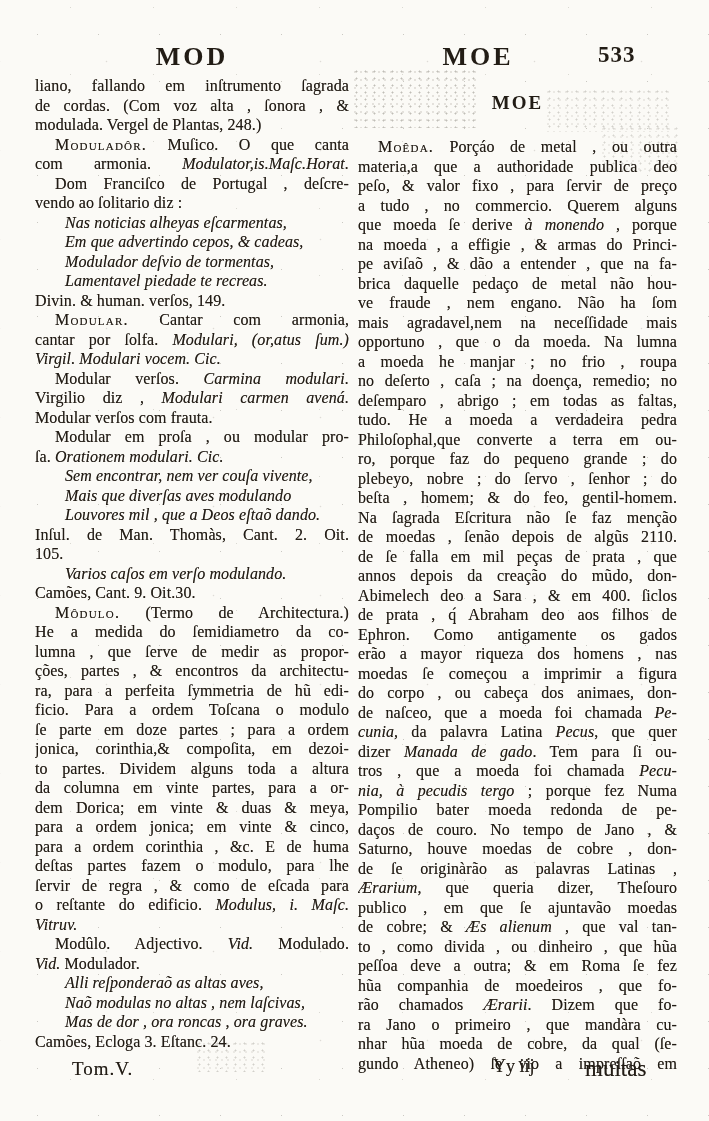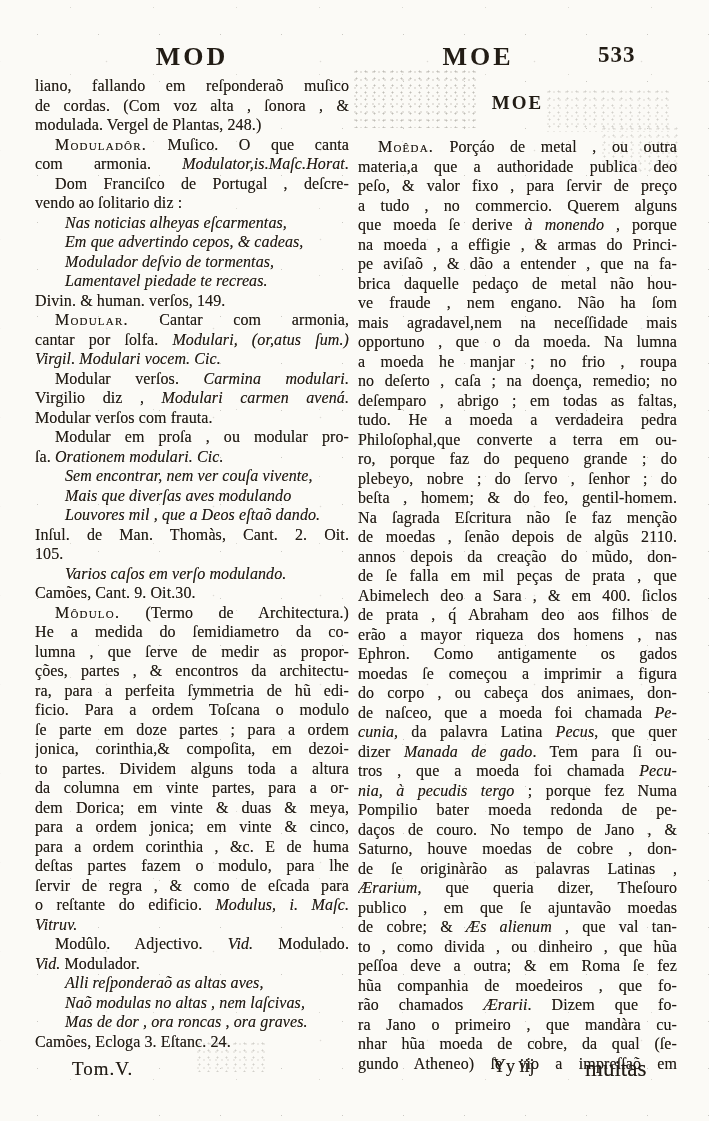--- a/index.html
+++ b/index.html
@@ -85,21 +85,21 @@
   <div class="smudge smudge-1"></div>
   <div class="smudge smudge-2"></div>
   <div class="smudge smudge-3"></div>
   <div class="smudge smudge-4"></div>
 
   <div class="running-head rh-left">MOD</div>
   <div class="running-head rh-right">MOE</div>
   <div class="running-head rh-page">533</div>
 
   <div class="col col-left" id="col-left">
-      <div class="line j"><span class="rm">liano, fallando em reſponderaõ muſico</span></div>
+      <div class="line j"><span class="rm">liano, fallando em inſtrumento ſagrada</span></div>
       <div class="line j"><span class="rm">de cordas. (Com voz alta , ſonora , &amp;</span></div>
       <div class="line l"><span class="rm">modulada. Vergel de Plantas, 248.)</span></div>
       <div class="line j ind1"><span class="sc">Moduladôr.</span><span class="rm"> Muſico. O que canta</span></div>
       <div class="line j"><span class="rm">com armonia. </span><span class="it">Modulator,is.Maſc.Horat.</span></div>
       <div class="line j ind1"><span class="rm">Dom Franciſco de Portugal , deſcre-</span></div>
       <div class="line l"><span class="rm">vendo ao ſolitario diz :</span></div>
       <div class="line l ind2"><span class="it">Nas noticias alheyas eſcarmentas,</span></div>
       <div class="line l ind2"><span class="it">Em que advertindo cepos, &amp; cadeas,</span></div>
       <div class="line l ind2"><span class="it">Modulador deſvio de tormentas,</span></div>
       <div class="line l ind2"><span class="it">Lamentavel piedade te recreas.</span></div>
@@ -161,26 +161,26 @@
         <div class="line j"><span class="rm">a moeda he manjar ; no frio , roupa</span></div>
         <div class="line j"><span class="rm">no deſerto , caſa ; na doença, remedio; no</span></div>
         <div class="line j"><span class="rm">deſemparo , abrigo ; em todas as faltas,</span></div>
         <div class="line j"><span class="rm">tudo. He a moeda a verdadeira pedra</span></div>
         <div class="line j"><span class="rm">Philoſophal,que converte a terra em ou-</span></div>
         <div class="line j"><span class="rm">ro, porque faz do pequeno grande ; do</span></div>
         <div class="line j"><span class="rm">plebeyo, nobre ; do ſervo , ſenhor ; do</span></div>
         <div class="line j"><span class="rm">beſta , homem; &amp; do feo, gentil-homem.</span></div>
         <div class="line j"><span class="rm">Na ſagrada Eſcritura não ſe faz menção</span></div>
         <div class="line j"><span class="rm">de moedas , ſenão depois de algũs 2110.</span></div>
+        <div class="line j"><span class="rm">de ſe falla em mil peças de prata , que</span></div>
         <div class="line j"><span class="rm">annos depois da creação do mũdo, don-</span></div>
-        <div class="line j"><span class="rm">de ſe falla em mil peças de prata , que</span></div>
         <div class="line j"><span class="rm">Abimelech deo a Sara , &amp; em 400. ſiclos</span></div>
         <div class="line j"><span class="rm">de prata , q́ Abraham deo aos filhos de</span></div>
+        <div class="line j"><span class="rm">Ephron. Como antigamente os gados</span></div>
         <div class="line j"><span class="rm">erão a mayor riqueza dos homens , nas</span></div>
-        <div class="line j"><span class="rm">Ephron. Como antigamente os gados</span></div>
         <div class="line j"><span class="rm">moedas ſe começou a imprimir a figura</span></div>
         <div class="line j"><span class="rm">do corpo , ou cabeça dos animaes, don-</span></div>
         <div class="line j"><span class="rm">de naſceo, que a moeda foi chamada </span><span class="it">Pe-</span></div>
         <div class="line j"><span class="it">cunia,</span><span class="rm"> da palavra Latina </span><span class="it">Pecus</span><span class="rm">, que quer</span></div>
         <div class="line j"><span class="rm">dizer </span><span class="it">Manada de gado</span><span class="rm">. Tem para ſi ou-</span></div>
         <div class="line j"><span class="rm">tros , que a moeda foi chamada </span><span class="it">Pecu-</span></div>
         <div class="line j"><span class="it">nia, à pecudis tergo</span><span class="rm"> ; porque fez Numa</span></div>
         <div class="line j"><span class="rm">Pompilio bater moeda redonda de pe-</span></div>
         <div class="line j"><span class="rm">daços de couro. No tempo de Jano , &amp;</span></div>
         <div class="line j"><span class="rm">Saturno, houve moedas de cobre , don-</span></div>

